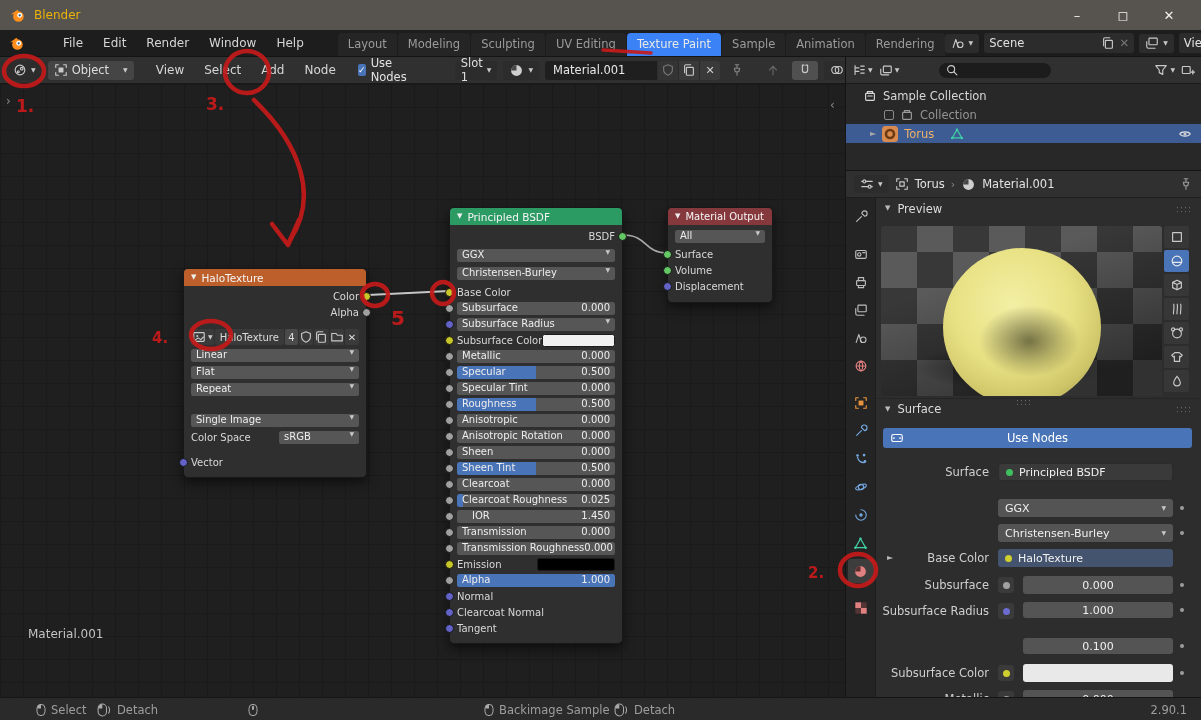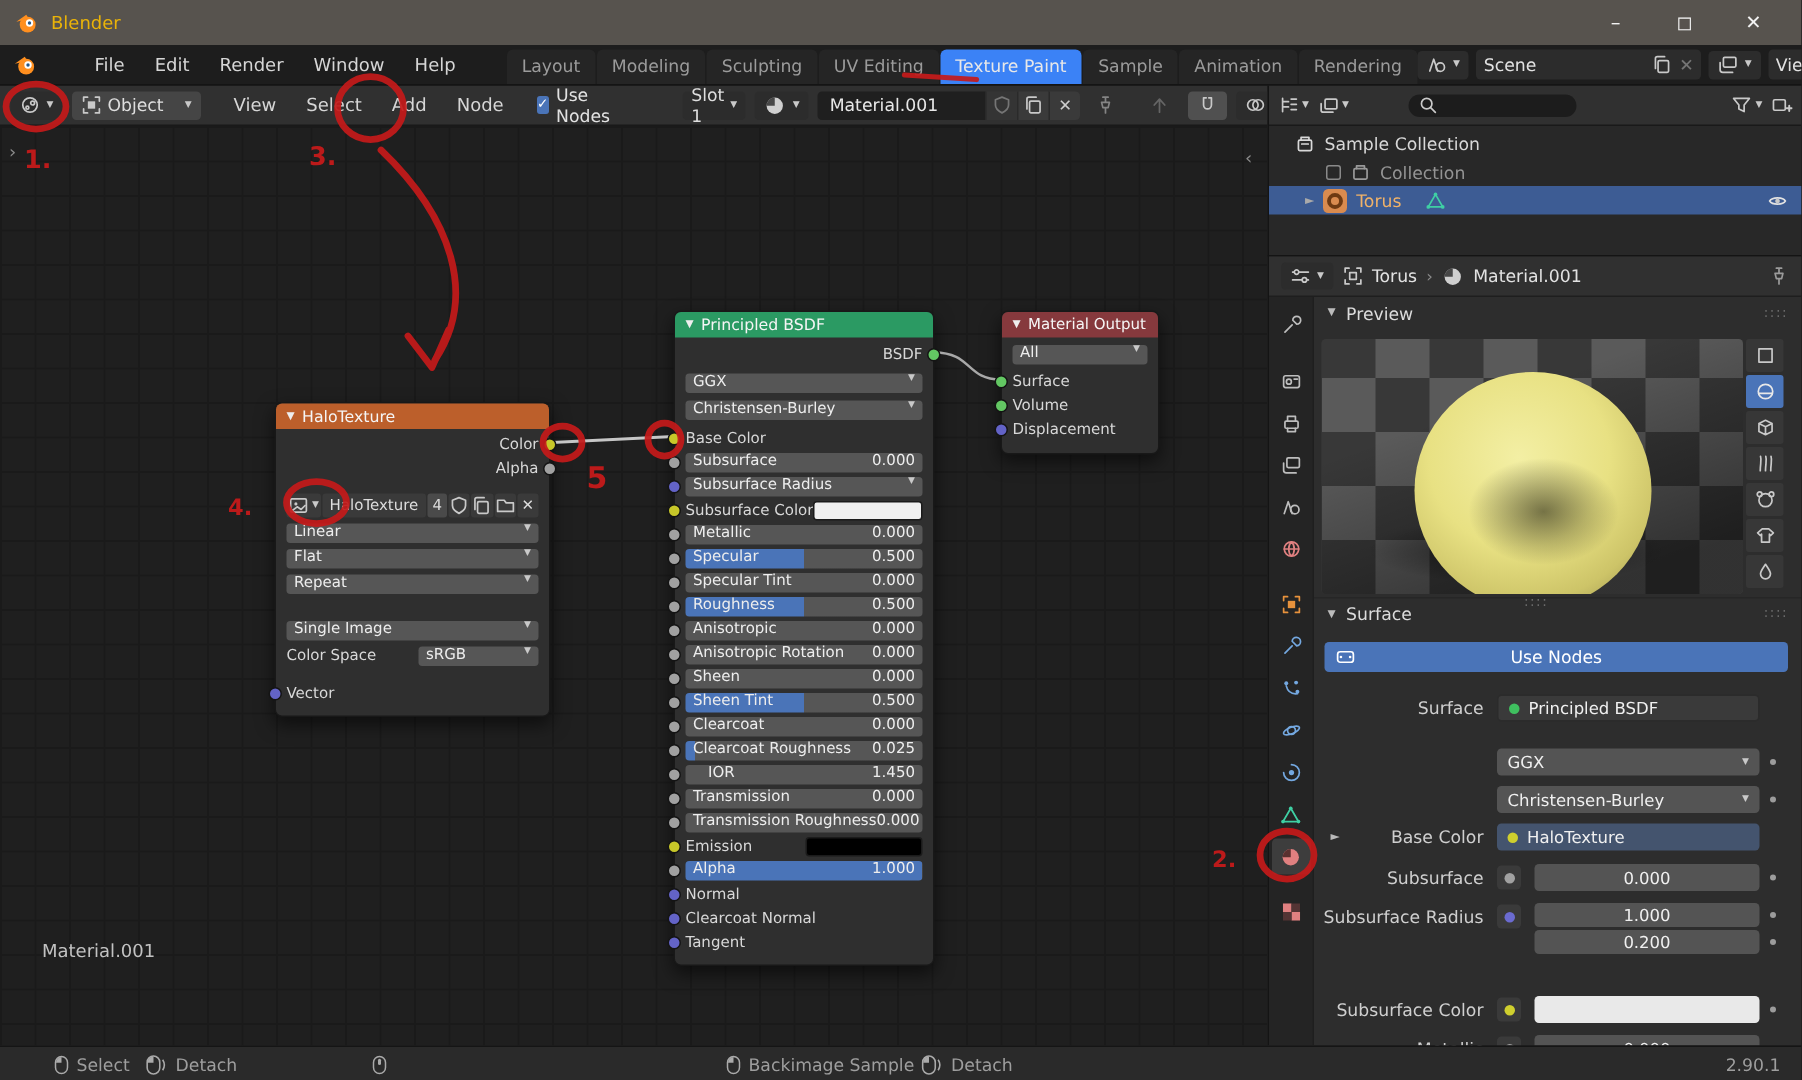--- a/index.html
+++ b/index.html
@@ -937,22 +937,22 @@
     </div>
 
     <div class="prow" style="top:404px">
       <span class="plabel">Subsurface Radius</span>
       <span class="psock">
           <span class="gdot" style="background:#6b6bd0"></span>
         </span>
       <div class="pfield narrow val-field" style="height:16px">1.000</div>
       <span class="adot" style="top:6px"></span>
     </div>
-    <div class="prow" style="top:422px">
-      <div class="pfield narrow val-field" style="height:16px">0.200</div>
+    <div class="prow" style="top:440px">
+      <div class="pfield narrow val-field" style="height:16px">0.100</div>
       <span class="adot" style="top:6px"></span>
     </div>
 
     <div class="prow" style="top:466px">
       <span class="plabel">Subsurface Color</span>
       <span class="psock">
           <span class="gdot" style="background:#cfcf2e"></span>
         </span>
       <div class="pfield narrow" style="background:#e9e9e9"></div>
       <span class="adot"></span>

